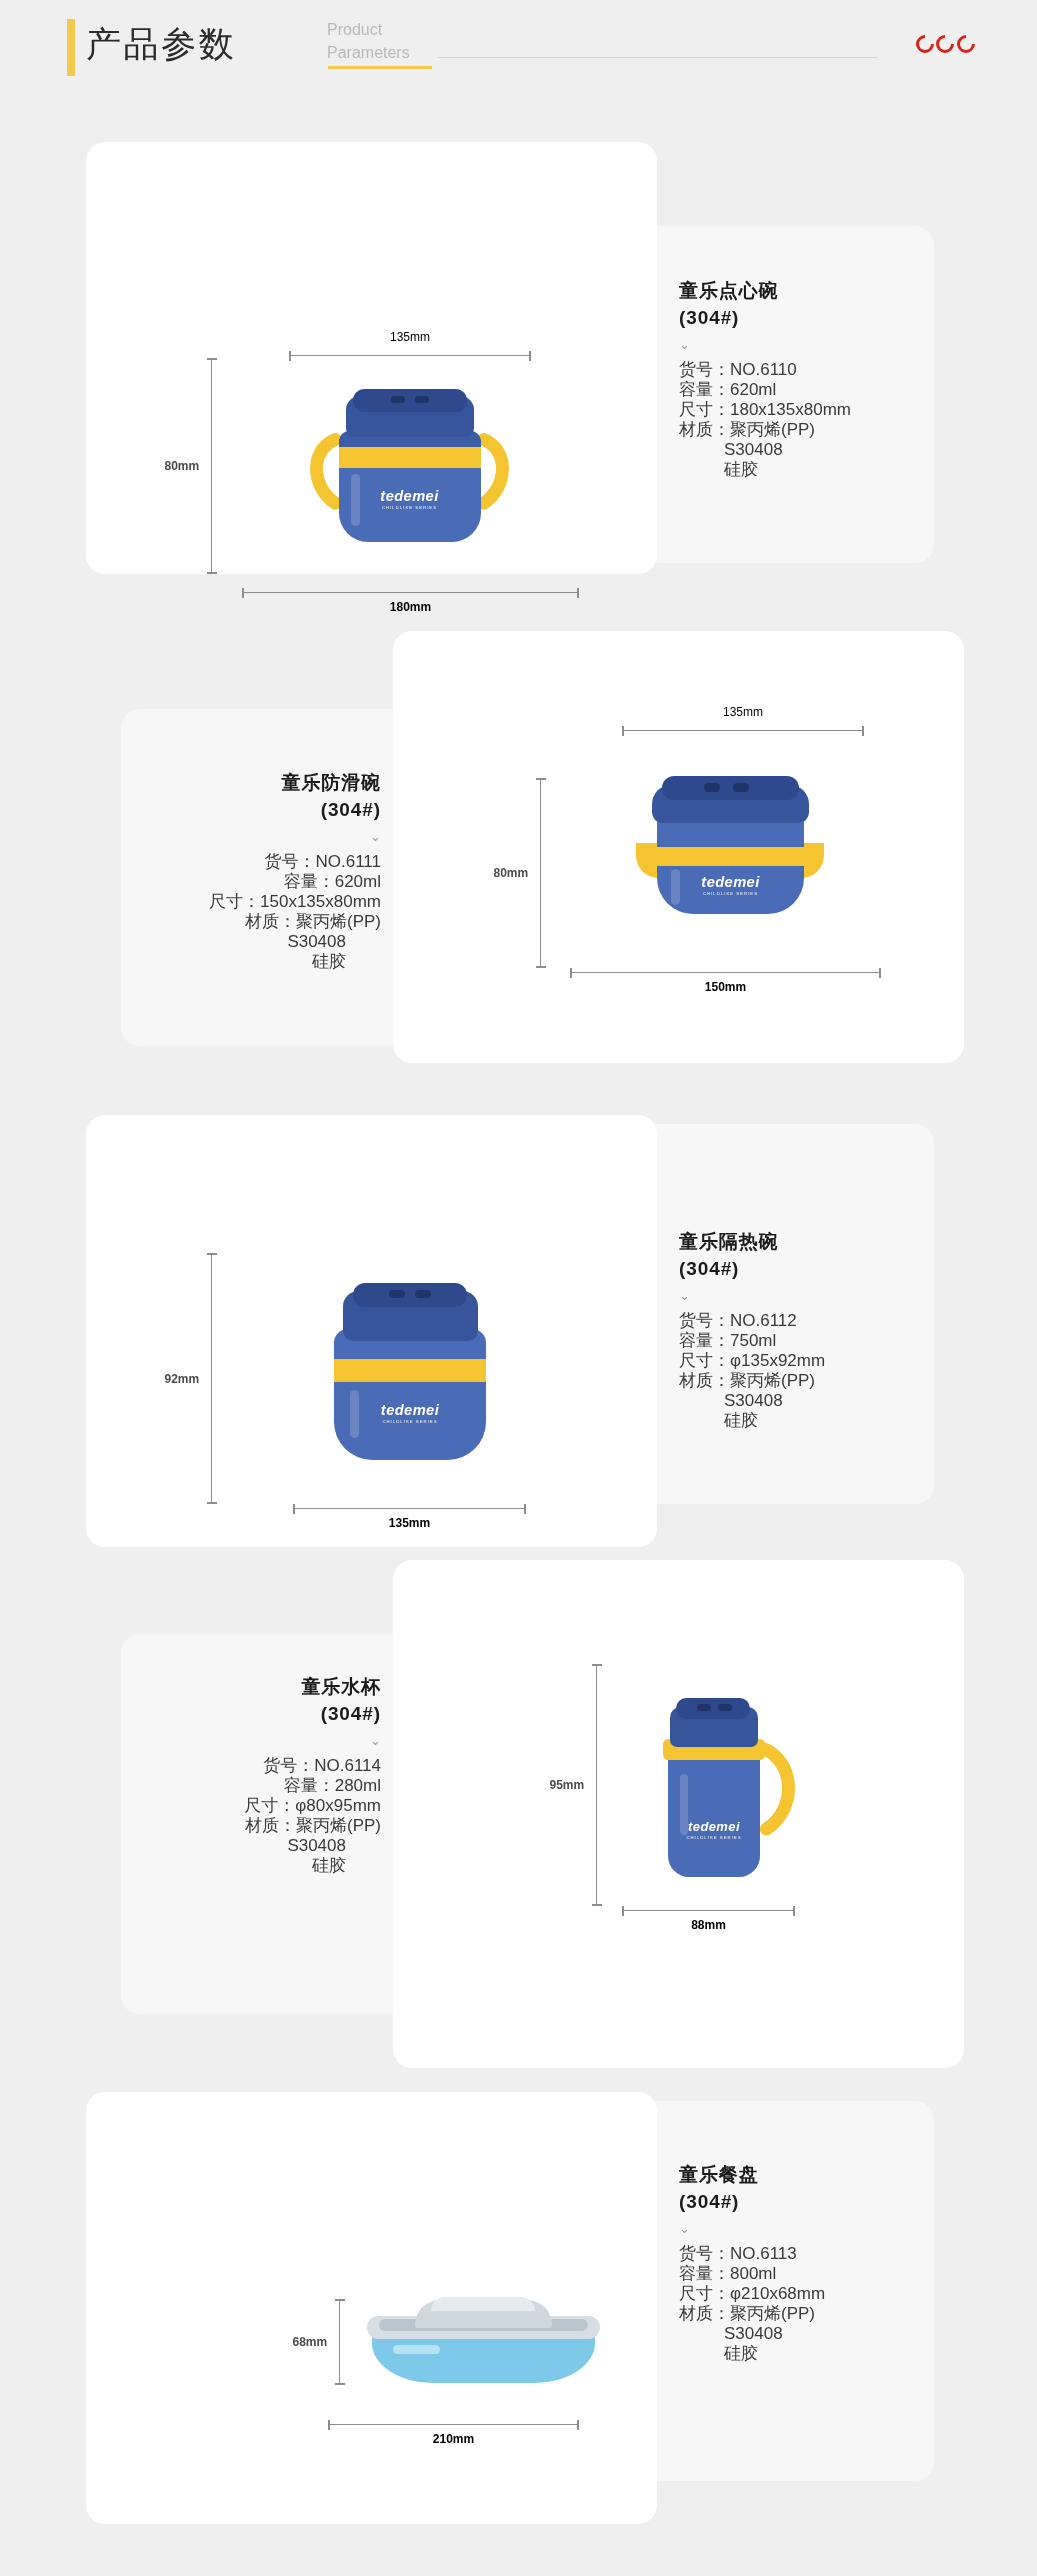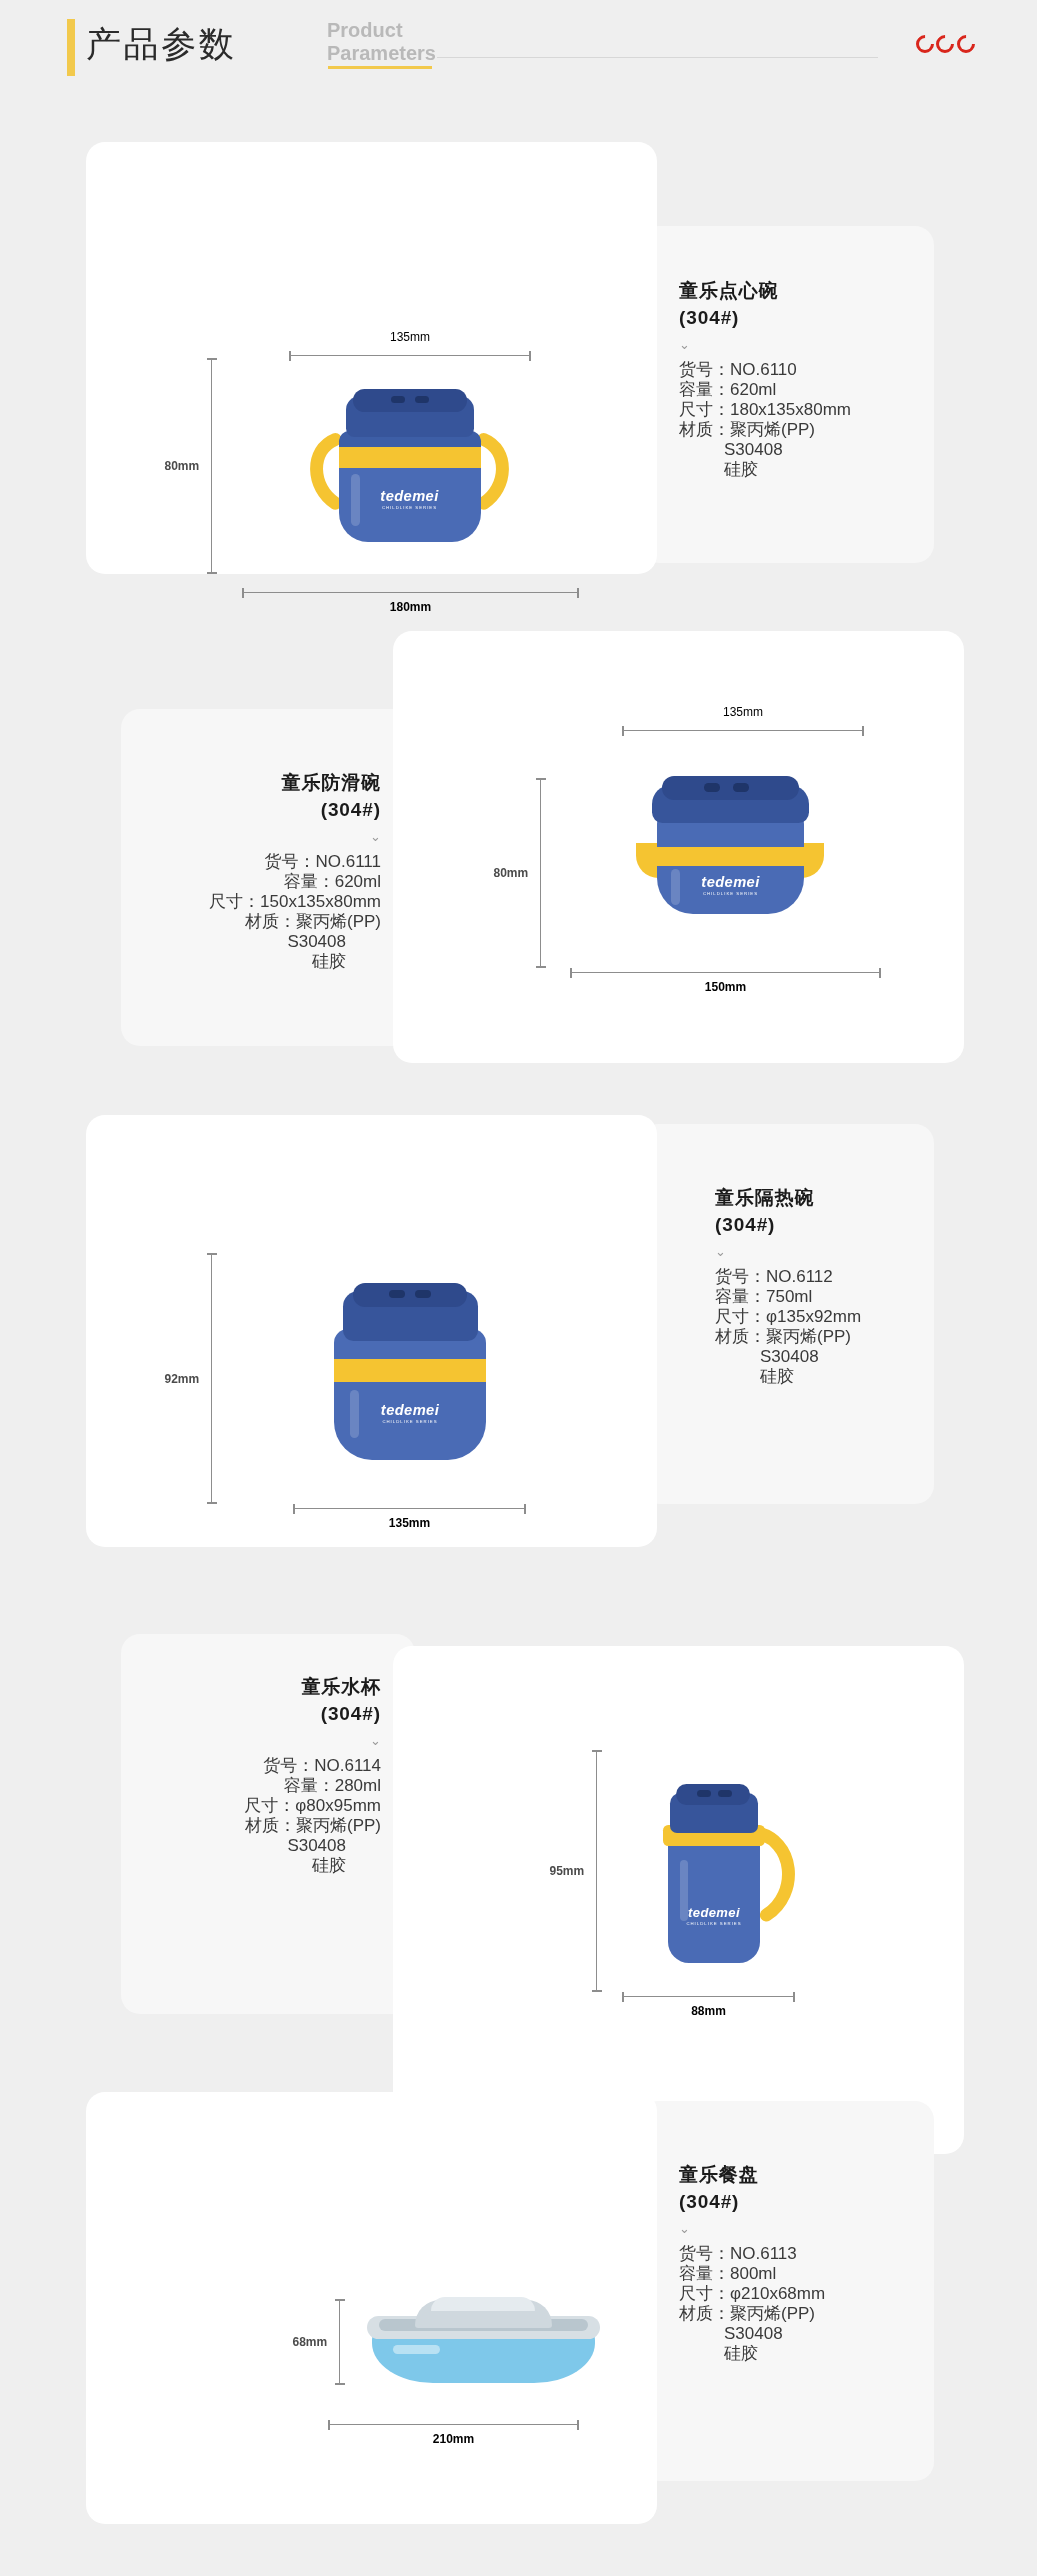--- a/index.html
+++ b/index.html
@@ -33,24 +33,24 @@
     position: absolute;
     left: 86px; top: 21px;
     font-size: 35px;
     letter-spacing: 2.6px;
     color: #2b2b2b;
     font-weight: 400;
   }
   .hdr-en {
     position: absolute;
     left: 327px; top: 19px;
-    font-size: 20px;
+    font-size: 16px;
     line-height: 22.5px;
     color: #b9b9b9;
-    font-weight: 700;
+    font-weight: 400;
   }
   .hdr-en .l2 { display:block; }
   .hdr-underline {
     position: absolute;
     left: 328px; top: 66px;
     width: 104px; height: 2.6px;
     background: #f2c94c;
   }
   .hdr-rule {
     position: absolute;
@@ -351,38 +351,38 @@
       <div style="position:absolute;left:74px;top:28px;width:15.6px;height:7.8px;background:#1f3569;border-radius:4.3px;"></div>
       <div style="position:absolute;left:100px;top:28px;width:15.6px;height:7.8px;background:#1f3569;border-radius:4.3px;"></div>
       <div style="position:absolute;left:35px;top:128px;width:8.6px;height:48px;background:rgba(255,255,255,.18);border-radius:5.2px;"></div>
       <div class="brand" style="top:140px;">
         <div class="bn">tedemei</div>
         <div class="bs">CHILDLIKE SERIES</div>
       </div>
     </div>
   </div>
 
-  <div class="info" style="left:679px; top:1184px; width:225px;margin-left:36px;">
+  <div class="info" style="left:679px; top:1228px; width:225px;">
     <div class="title">
       <span>童乐隔热碗</span><br><span>(304#)</span>
     </div>
     <div class="chev">⌄</div>
     <div class="spec">
       <div>货号：NO.6112</div>
       <div>容量：750ml</div>
       <div>尺寸：φ135x92mm</div>
       <div>材质：聚丙烯(PP)</div>
       <div style="padding-left:45px;">S30408</div>
       <div style="padding-left:45px;">硅胶</div>
     </div>
   </div>
 
   <div class="card soft" style="left:121px; top:1634px; width:294px; height:380px;"></div>
 
-  <div class="card" style="left:393px; top:1646px; width:571px; height:508px;">
+  <div class="card" style="left:393px; top:1560px; width:571px; height:508px;">
     <div class="dim-v" style="left:199px; top:104px; height:242px;">
       <div class="bar"></div>
         <div class="cap-t"></div>
         <div class="cap-b"></div>
       <div class="lab">95mm</div>
     </div>
     <div class="dim-h" style="left:229px; top:346px; width:173px;">
       <div class="bar"></div>
         <div class="cap-l"></div>
         <div class="cap-r"></div>

